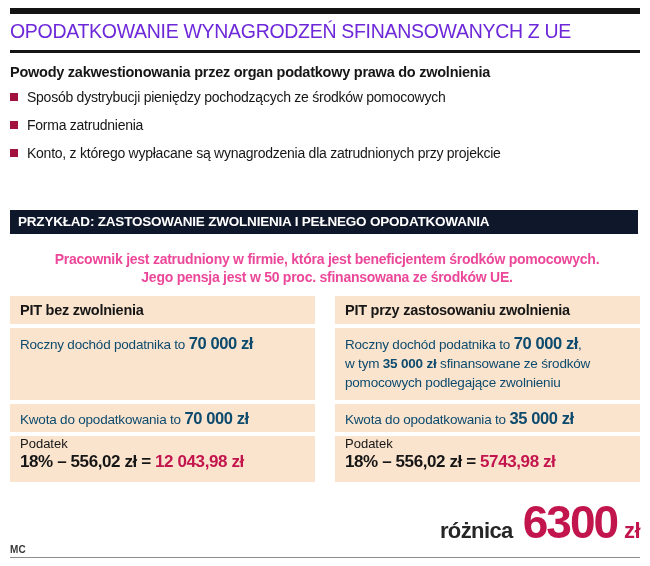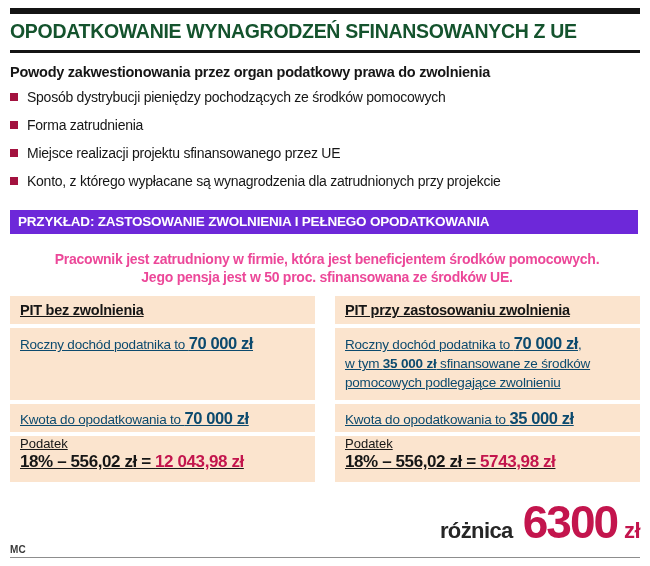--- a/index.html
+++ b/index.html
@@ -45,23 +45,23 @@
     background: #8d8d8d;
   }
 
   
   .title {
     position: absolute;
     left: 10px;
     top: 19px;
     width: 630px;
     font-size: 19.5px;
-    font-weight: bold;
+    font-weight: normal;
     letter-spacing: -0.3px;
-    color: #14532d;
+    color: #6d28d9;
     line-height: 24px;
     white-space: nowrap;
   }
 
   
   .lead {
     position: absolute;
     left: 10px;
     top: 64px;
     width: 630px;
@@ -102,21 +102,21 @@
     display: block;
   }
 
   
   .banner {
     position: absolute;
     left: 10px;
     top: 210px;
     width: 628px;
     height: 24px;
-    background: #6d28d9;
+    background: #0f172a;
   }
   .banner-text {
     position: absolute;
     left: 8px;
     top: 4px;
     font-size: 13.5px;
     font-weight: bold;
     color: #ffffff;
     letter-spacing: -0.2px;
     white-space: nowrap;
@@ -149,21 +149,20 @@
   .col {
     width: 305px;
     display: flex;
     flex-direction: column;
     gap: 4px;
   }
   .cell {
     background: #fbe4ce;
     box-sizing: border-box;
     padding: 6px 10px;
-    text-decoration: underline;
   }
   .cell-head {
     height: 28px;
     padding-top: 6px;
     font-size: 14.5px;
     font-weight: bold;
     color: #161616;
     letter-spacing: -0.25px;
     white-space: nowrap;
   }
@@ -248,21 +247,20 @@
     <li>
       <span class="bullet-sq"></span>
       <span>Sposób dystrybucji pieniędzy pochodzących ze środków pomocowych</span>
     </li>
     <li>
       <span class="bullet-sq"></span>
       <span>Forma zatrudnienia</span>
     </li>
     <li>
       <span class="bullet-sq"></span>
-      <span>Miejsce realizacji projektu sfinansowanego przez UE</span>
     </li>
     <li>
       <span class="bullet-sq"></span>
       <span>Konto, z którego wypłacane są wynagrodzenia dla zatrudnionych przy projekcie</span>
     </li>
   </ul>
 
   <div class="banner">
     <span class="banner-text">PRZYKŁAD: ZASTOSOWANIE ZWOLNIENIA I PEŁNEGO OPODATKOWANIA</span>
   </div>

